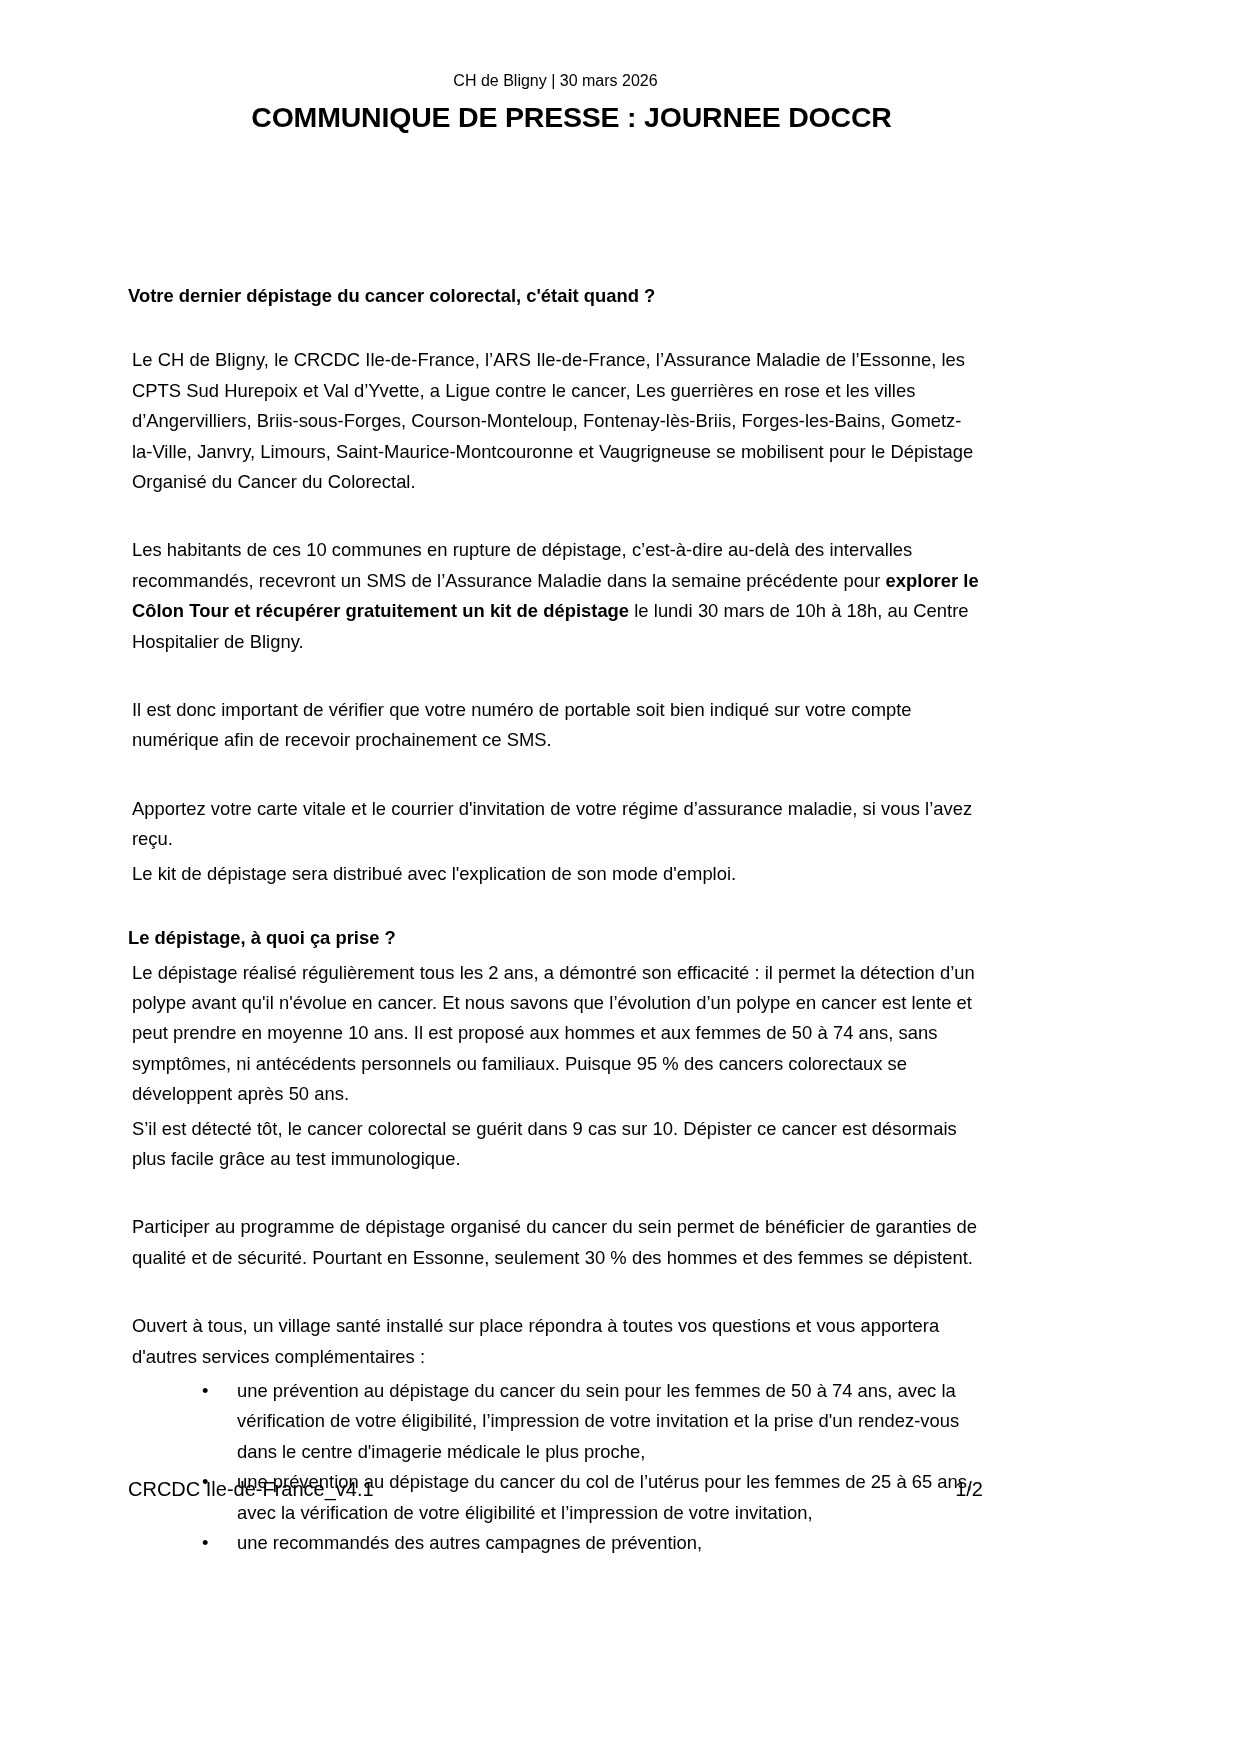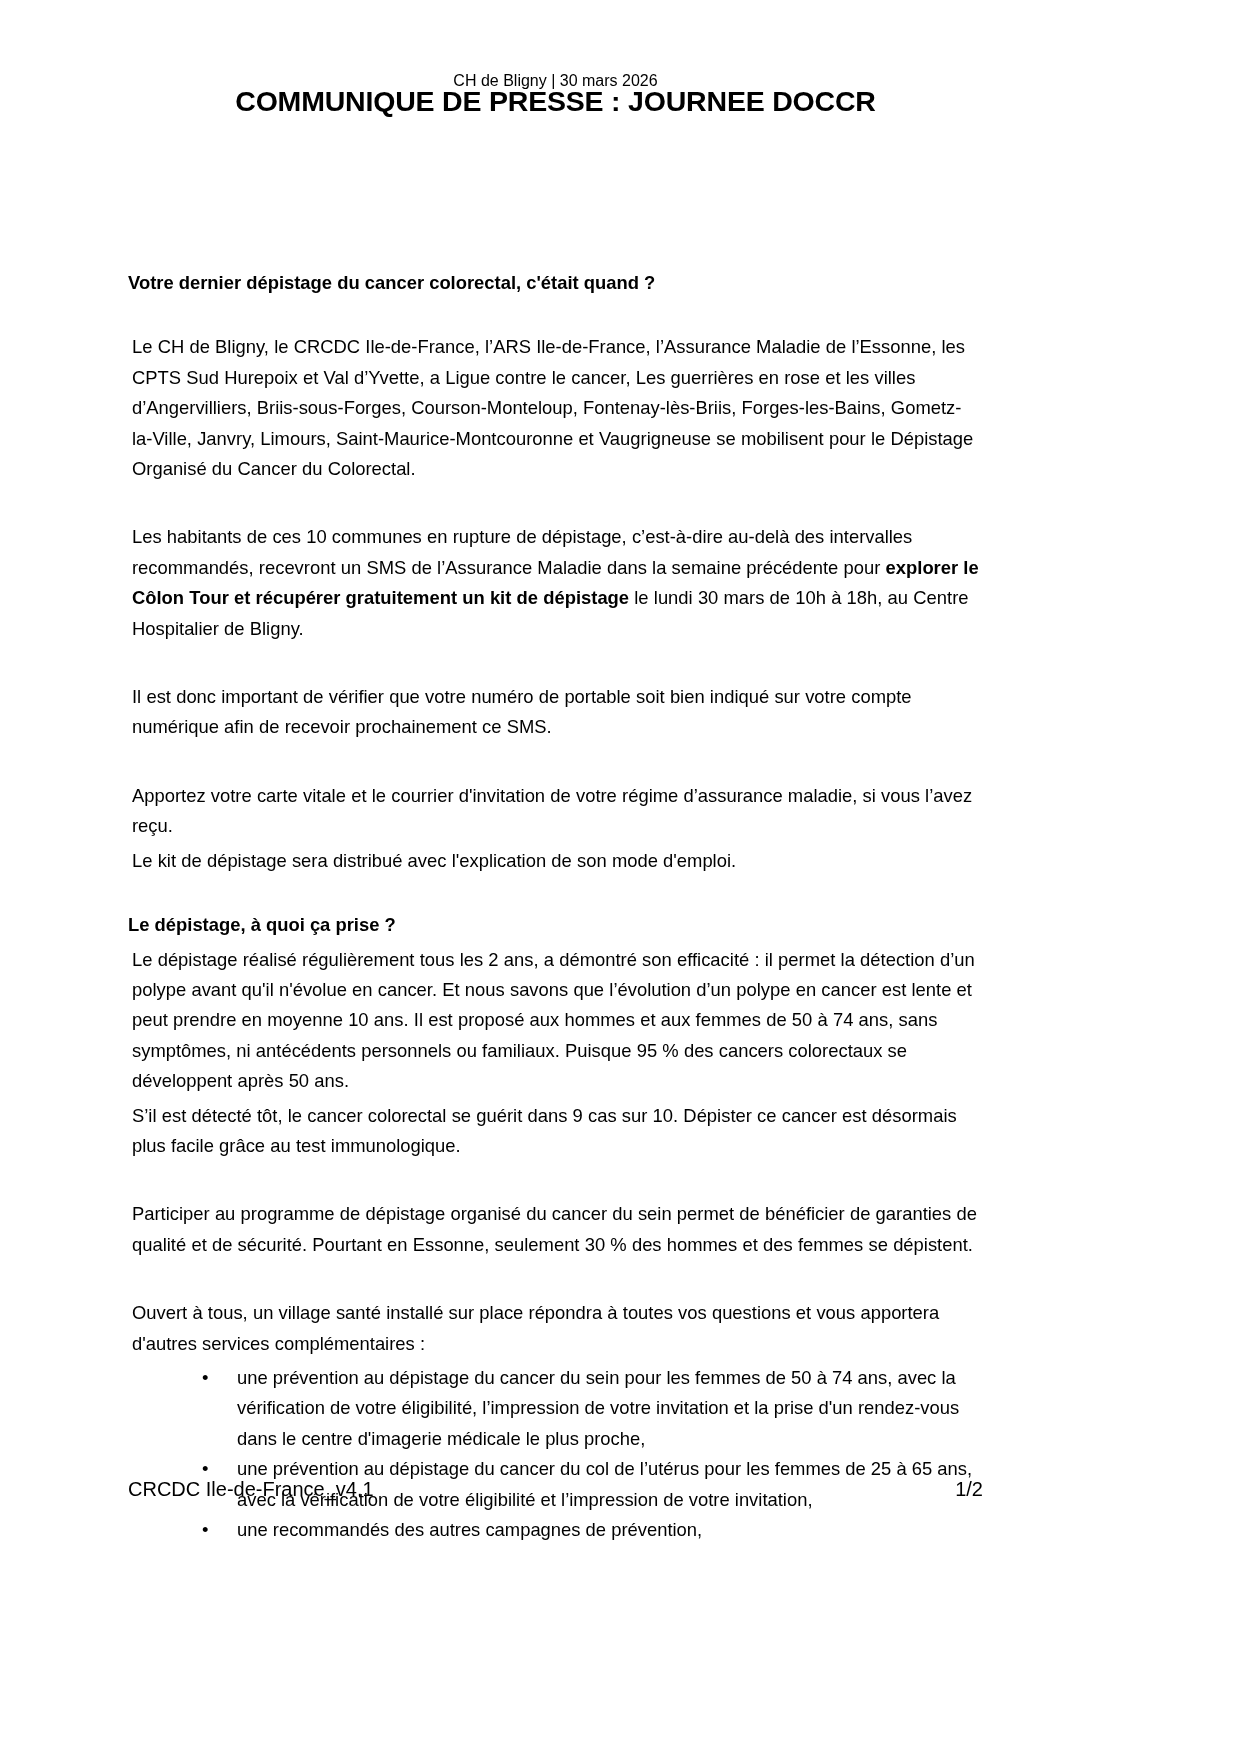--- a/index.html
+++ b/index.html
@@ -29,21 +29,21 @@
     position: absolute;
     left: 128px;
     top: 0;
     width: 855px;
   }
   .doc-title {
     font-size: 28.5px;
     font-weight: bold;
     text-align: center;
     letter-spacing: -0.2px;
-    margin: 0;
+    margin: 16px;
     padding-top: 84px;
     line-height: 1.25;
     width: 855px;
   }
   .doc-subtitle {
     font-size: 16px;
     font-weight: normal;
     text-align: center;
     margin: 0;
     padding-top: 21px;
@@ -105,21 +105,21 @@
 </style>
 </head>
 <body>
 
 <div class="page">
 
   <h1 class="doc-title" style="position:absolute; left:128px; top:0;">COMMUNIQUE DE PRESSE : JOURNEE DOCCR</h1>
 
   <h2 class="doc-subtitle" style="position:absolute; left:128px; top:50px;">CH de Bligny | 30 mars 2026</h2>
 
-  <div class="content" style="top:268px;">
+  <div class="content" style="top:281px;">
 
     <div class="h-sub">Votre dernier dépistage du cancer colorectal, c'était quand ?</div>
 
     <div class="gap-s"></div>
 
     <p class="para">Le CH de Bligny, le CRCDC Ile-de-France, l’ARS Ile-de-France, l’Assurance Maladie de l’Essonne, les CPTS Sud Hurepoix et Val d’Yvette, a Ligue contre le cancer, Les guerrières en rose et les villes d’Angervilliers, Briis-sous-Forges, Courson-Monteloup, Fontenay-lès-Briis, Forges-les-Bains, Gometz-la-Ville, Janvry, Limours, Saint-Maurice-Montcouronne et Vaugrigneuse se mobilisent pour le Dépistage Organisé du Cancer du Colorectal.</p>
 
     <div class="gap-m"></div>
 
     <p class="para"><span>Les habitants de ces 10 communes en rupture de dépistage, c’est-à-dire au-delà des intervalles recommandés, recevront un SMS de l’Assurance Maladie dans la semaine précédente pour </span><span class="b">explorer le Côlon Tour et récupérer gratuitement un kit de dépistage</span><span> le lundi 30 mars de 10h à 18h, au Centre Hospitalier de Bligny.</span></p>

